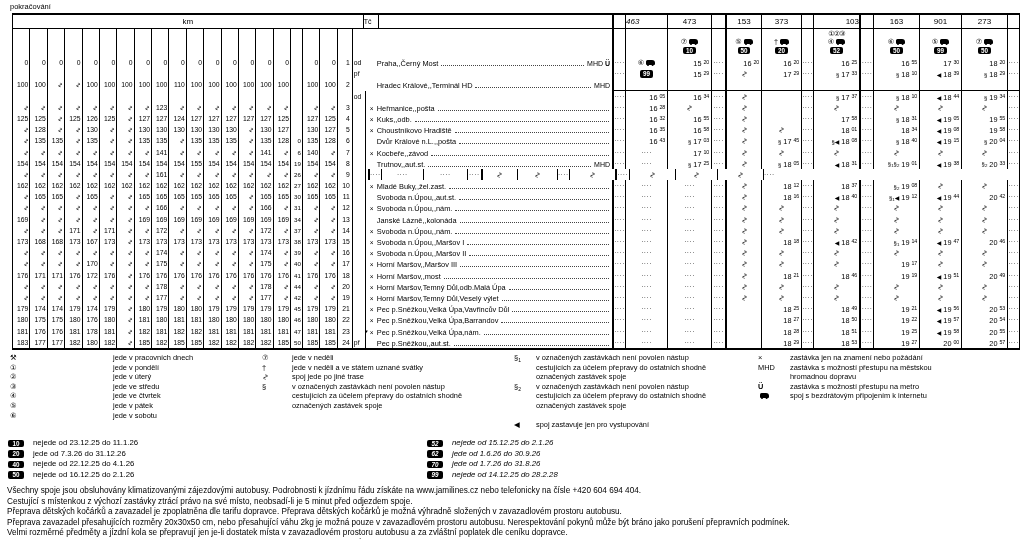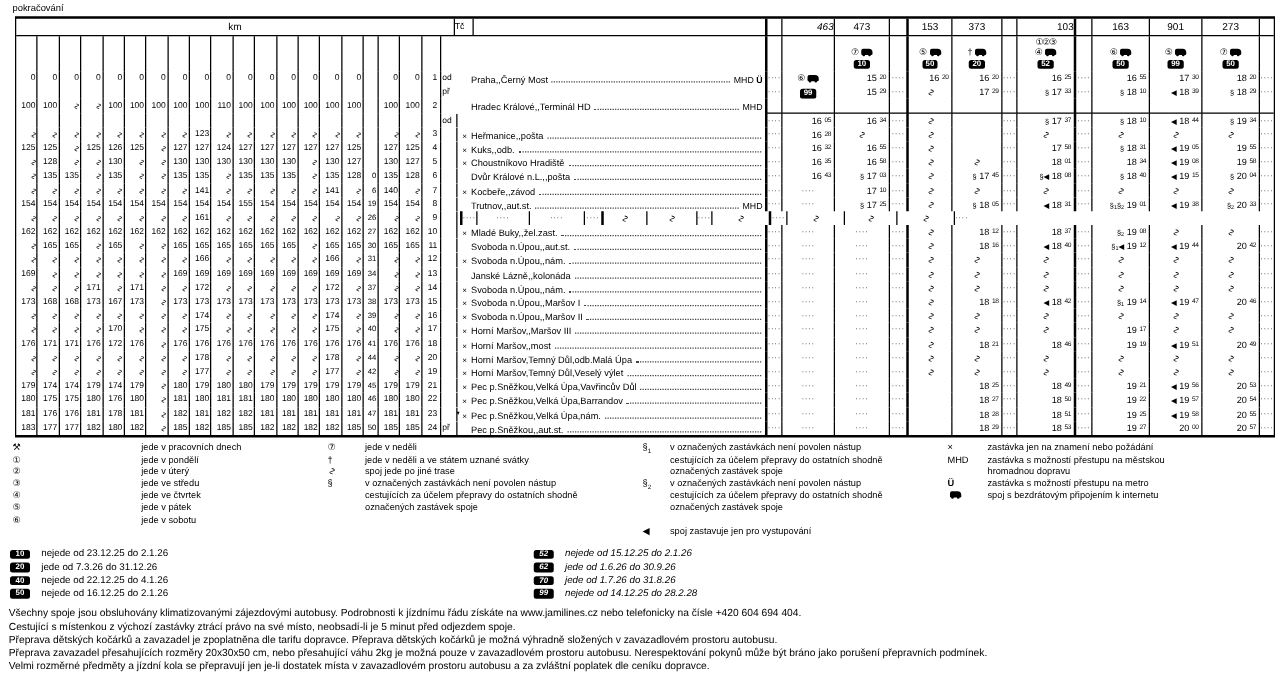--- a/index.html
+++ b/index.html
@@ -56,21 +56,21 @@
 <body>
 
 <div id="page">
   <div id="cont-label">pokračování</div>
   <div id="tbl">
       <div class="hrow">
         <div class="c hlab" style="width: 350.8px; border-right: 1px solid rgb(0, 0, 0);">km</div>
         <div class="c hlab" style="width: 15px; border-right: 1px solid rgb(0, 0, 0); font-size: 7px; text-align: left;">Tč</div>
         <div class="c" style="flex: 1 1 auto;"></div>
         <div class="c hlab tmc hv" style="width: 13px; text-align: center; padding-right: 0px;"></div>
-        <div class="c hlab tmc" style="width: 42px; text-align: right; padding-right: 0px; font-style: italic;">463</div>
+        <div class="c hlab tmc" style="width: 42px; text-align: left; padding-right: 0px; font-style: italic;">463</div>
         <div class="c hlab tmc" style="width: 44px; text-align: center; padding-right: 0px;">473</div>
         <div class="c hlab tmc" style="width: 14px; text-align: center; padding-right: 0px;"></div>
         <div class="c hlab tmc hv" style="width: 36px; text-align: center; padding-right: 0px;">153</div>
         <div class="c hlab tmc" style="width: 40px; text-align: center; padding-right: 0px;">373</div>
         <div class="c hlab tmc" style="width: 12px; text-align: center; padding-right: 0px;"></div>
         <div class="c hlab tmc" style="width: 46px; text-align: right; padding-right: 0px;">103</div>
         <div class="c hlab tmc hv" style="width: 14px; text-align: center; padding-right: 0px;"></div>
         <div class="c hlab tmc" style="width: 46px; text-align: center; padding-right: 0px;">163</div>
         <div class="c hlab tmc" style="width: 42px; text-align: center; padding-right: 0px;">901</div>
         <div class="c hlab tmc" style="width: 46px; text-align: center; padding-right: 0px;">273</div>
@@ -1592,21 +1592,21 @@
         <span class="lgtxt" style="width: 168px; white-space: normal;">zastávka s možností přestupu na metro</span>
       </div>
       <div class="lgitem">
         <span class="lgsym" style="width: 32px;"><span class="bus"></span></span>
         <span class="lgtxt" style="width: 168px; white-space: normal;">spoj s bezdrátovým připojením k internetu</span>
       </div>
     </div>
   <div class="notes" id="nl" style="left:8px;top:438px;">
       <div class="nrow">
         <span class="bdg">10</span>
-        <span>nejede od 23.12.25 do 2.1.26</span>
+        <span>nejede od 23.12.25 do 11.1.26</span>
       </div>
       <div class="nrow">
         <span class="bdg">20</span>
         <span>jede od 7.3.26 do 31.12.26</span>
       </div>
       <div class="nrow">
         <span class="bdg">40</span>
         <span>nejede od 22.12.25 do 4.1.26</span>
       </div>
       <div class="nrow">

